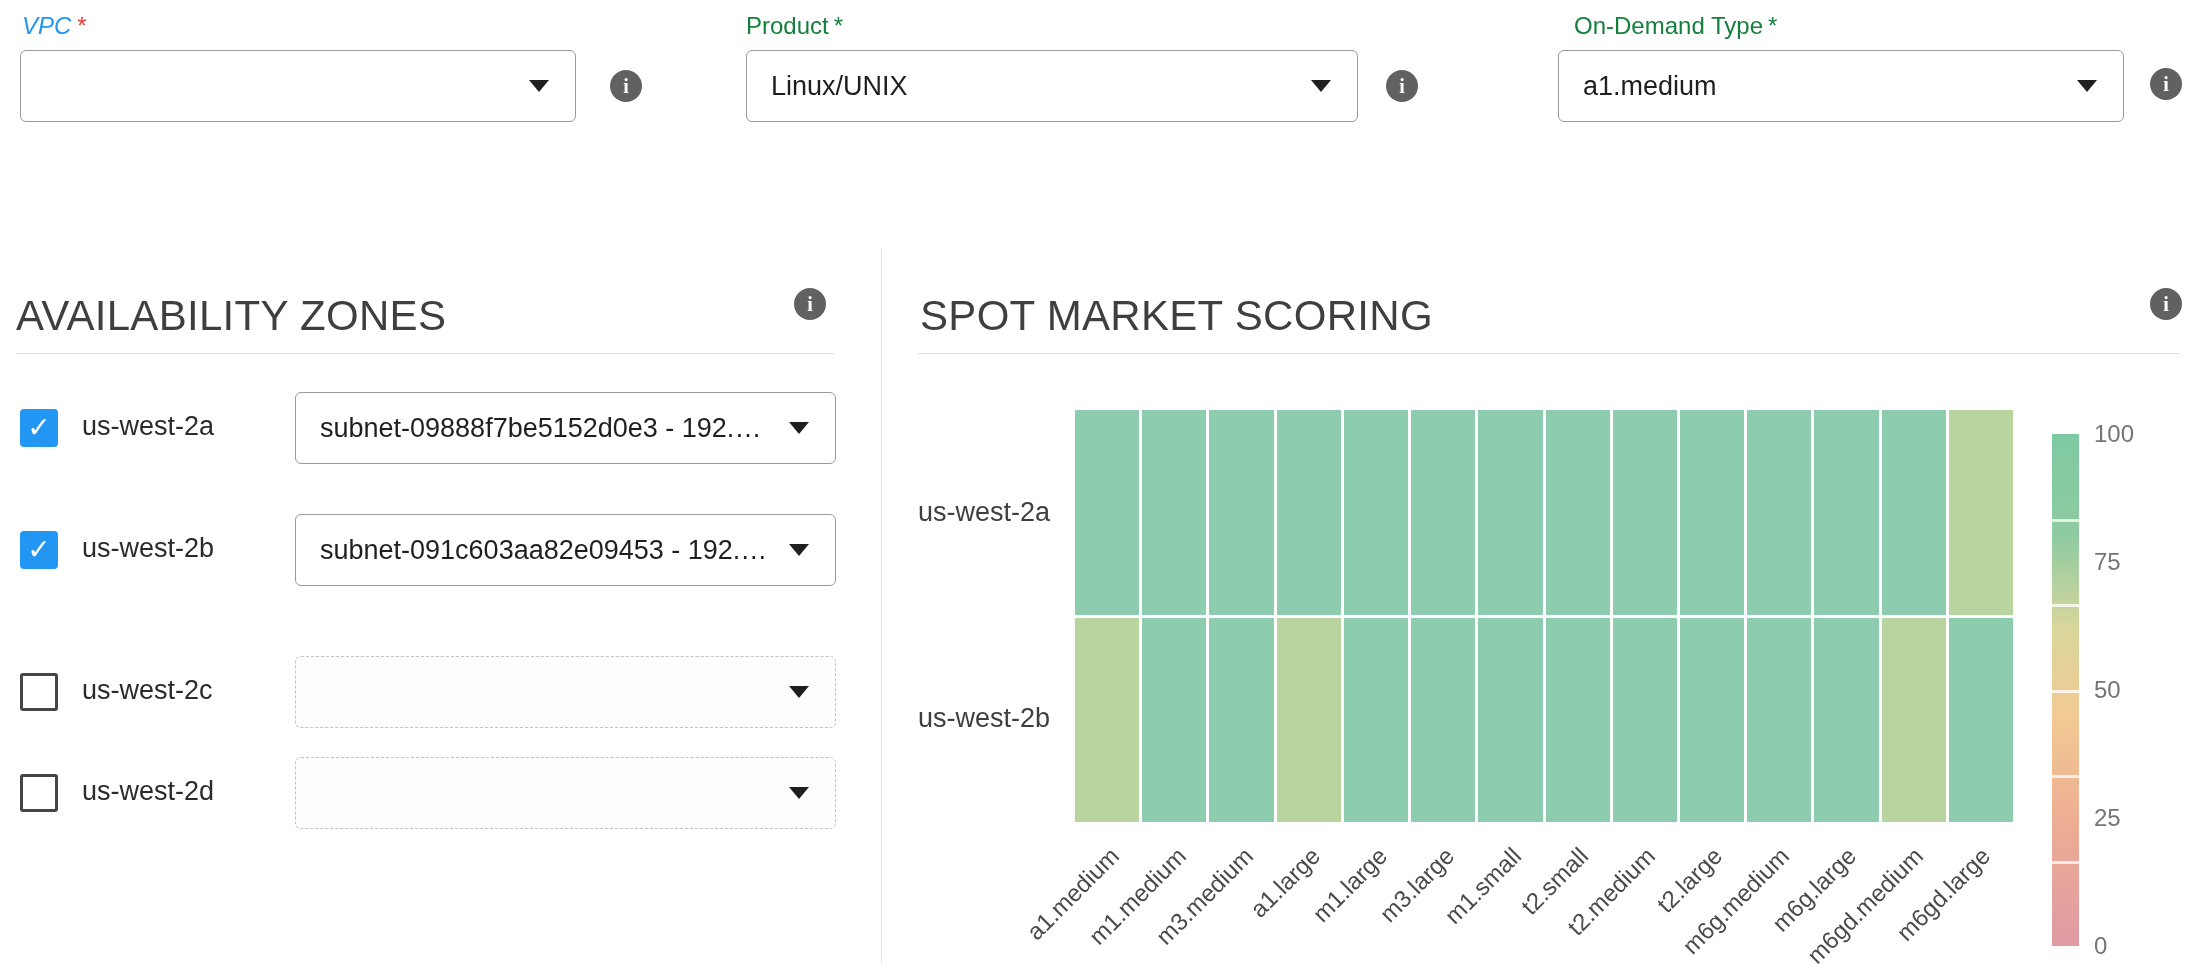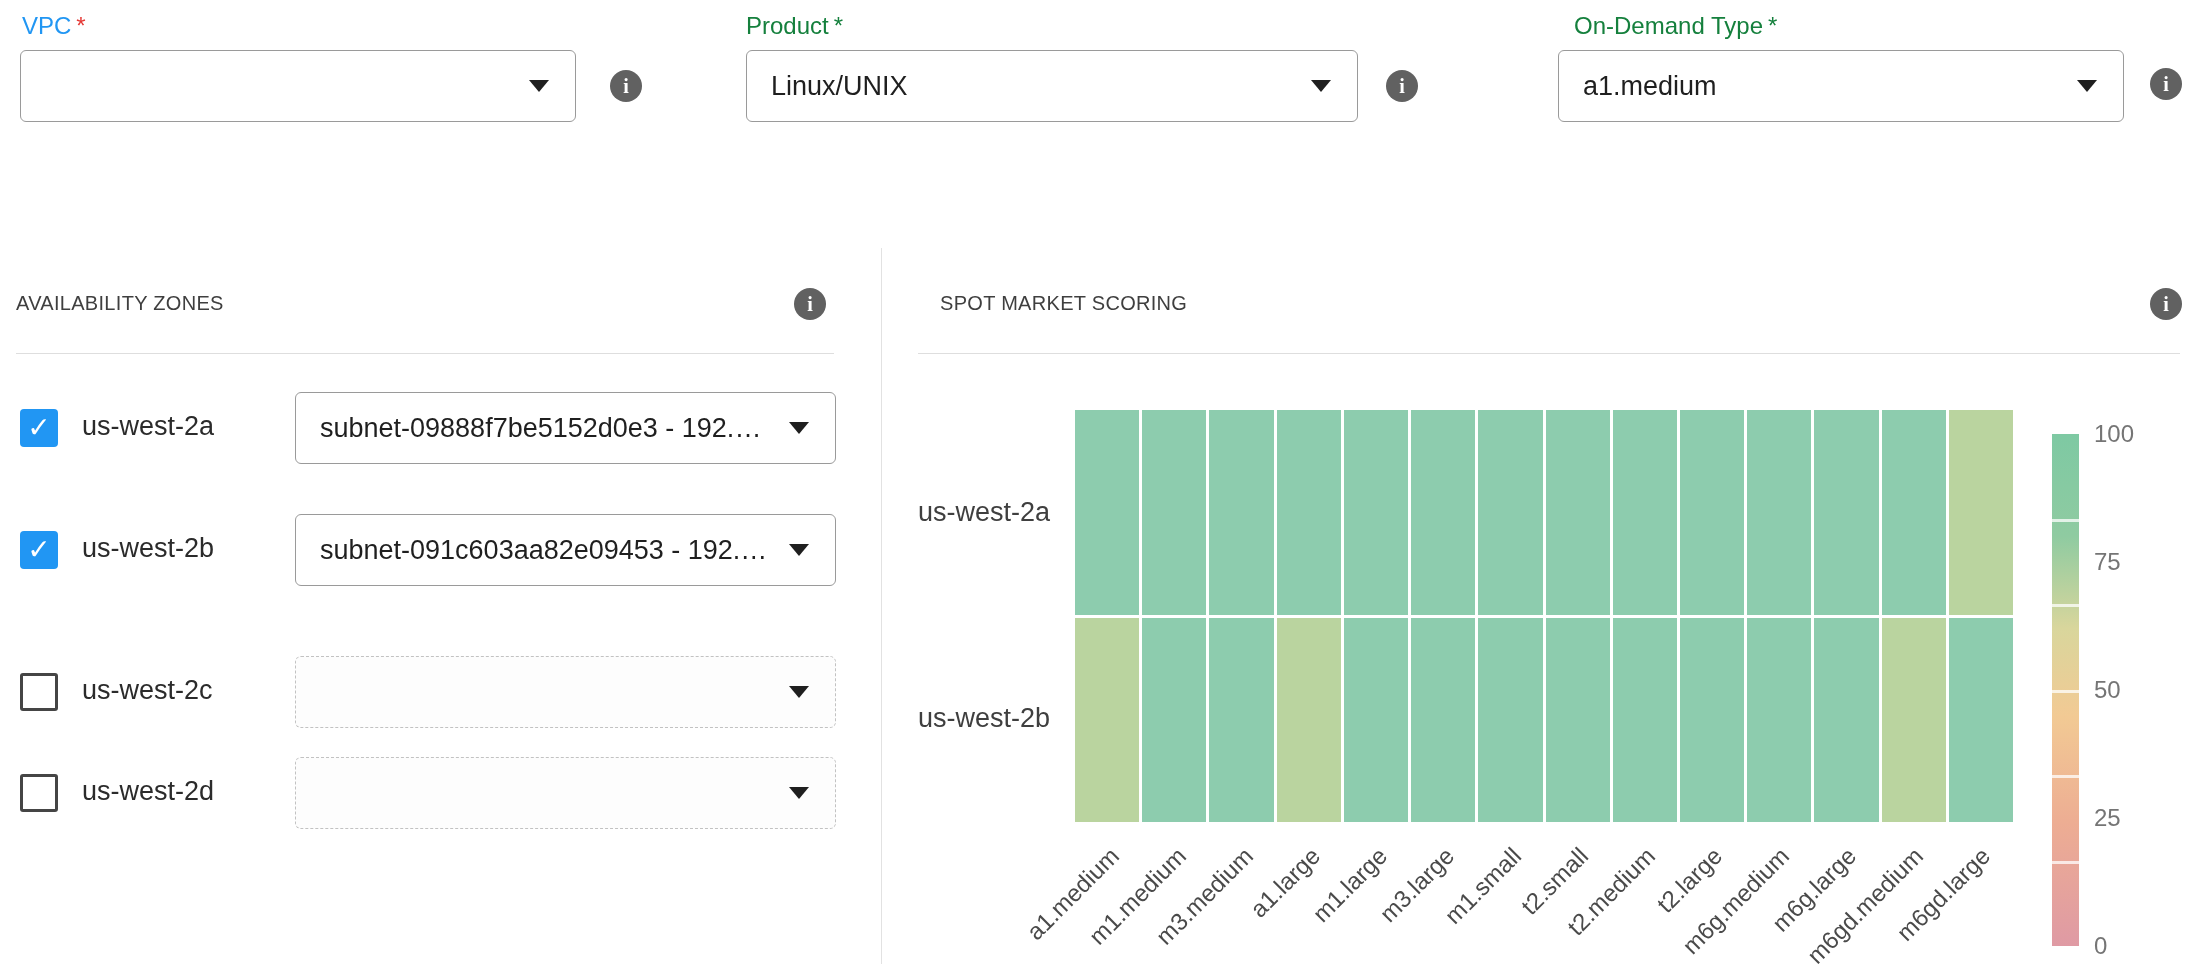--- a/index.html
+++ b/index.html
@@ -4,21 +4,21 @@
 <style>
   html,body{margin:0;padding:0;}
   body{
     width:2196px;height:964px;position:relative;overflow:hidden;
     background:#ffffff;font-family:"Liberation Sans","DejaVu Sans",sans-serif;
     -webkit-font-smoothing:antialiased;
   }
   
   .flabel{position:absolute;font-size:24px;color:#15803d;}
   .flabel .req{margin-left:5px;}
-  #vpc-label{left:22px;top:12px;color:#2196f3;}
+  #vpc-label{left:22px;top:12px;color:#2196f3;font-style:italic;}
   #vpc-label .req{color:#e53935;}
   #product-label{left:746px;top:12px;}
   #odt-label{left:1558px;top:12px;margin-left:16px;}
 
   .select{
     position:absolute;height:72px;border:1px solid #9a9a9a;border-radius:6px;
     background:#fff;display:flex;align-items:center;
     padding:0 64px 0 24px;font-size:27px;color:#1f1f1f;
     box-sizing:border-box;cursor:pointer;
   }
@@ -38,23 +38,23 @@
     font-size:20px;font-weight:700;font-family:"Liberation Serif","DejaVu Serif",serif;
     cursor:pointer;
   }
   #vpc-info{left:610px;top:70px;}
   #product-info{left:1386px;top:70px;}
   #odt-info{left:2150px;top:68px;}
   #az-info{left:794px;top:288px;}
   #sm-info{left:2150px;top:288px;}
 
   
-  .section-title{position:absolute;font-size:20px;color:#3f3f3f;letter-spacing:.3px;}
+  .section-title{position:absolute;font-size:42px;color:#3f3f3f;letter-spacing:.3px;}
   #az-title{left:16px;top:292px;}
-  #sm-title{left:920px;top:292px;margin-left:20px;}
+  #sm-title{left:920px;top:292px;}
   .rule{position:absolute;height:1px;background:#dedede;}
   #az-rule{left:16px;top:353px;width:818px;}
   #sm-rule{left:918px;top:353px;width:1262px;}
   #vdivider{position:absolute;left:881px;top:248px;width:1px;height:716px;background:#e2e2e2;}
 
   
   .az-row{position:absolute;left:0;width:836px;height:72px;}
   .checkbox{
     position:absolute;left:20px;top:17px;width:38px;height:38px;box-sizing:border-box;
     display:flex;align-items:center;justify-content:center;

